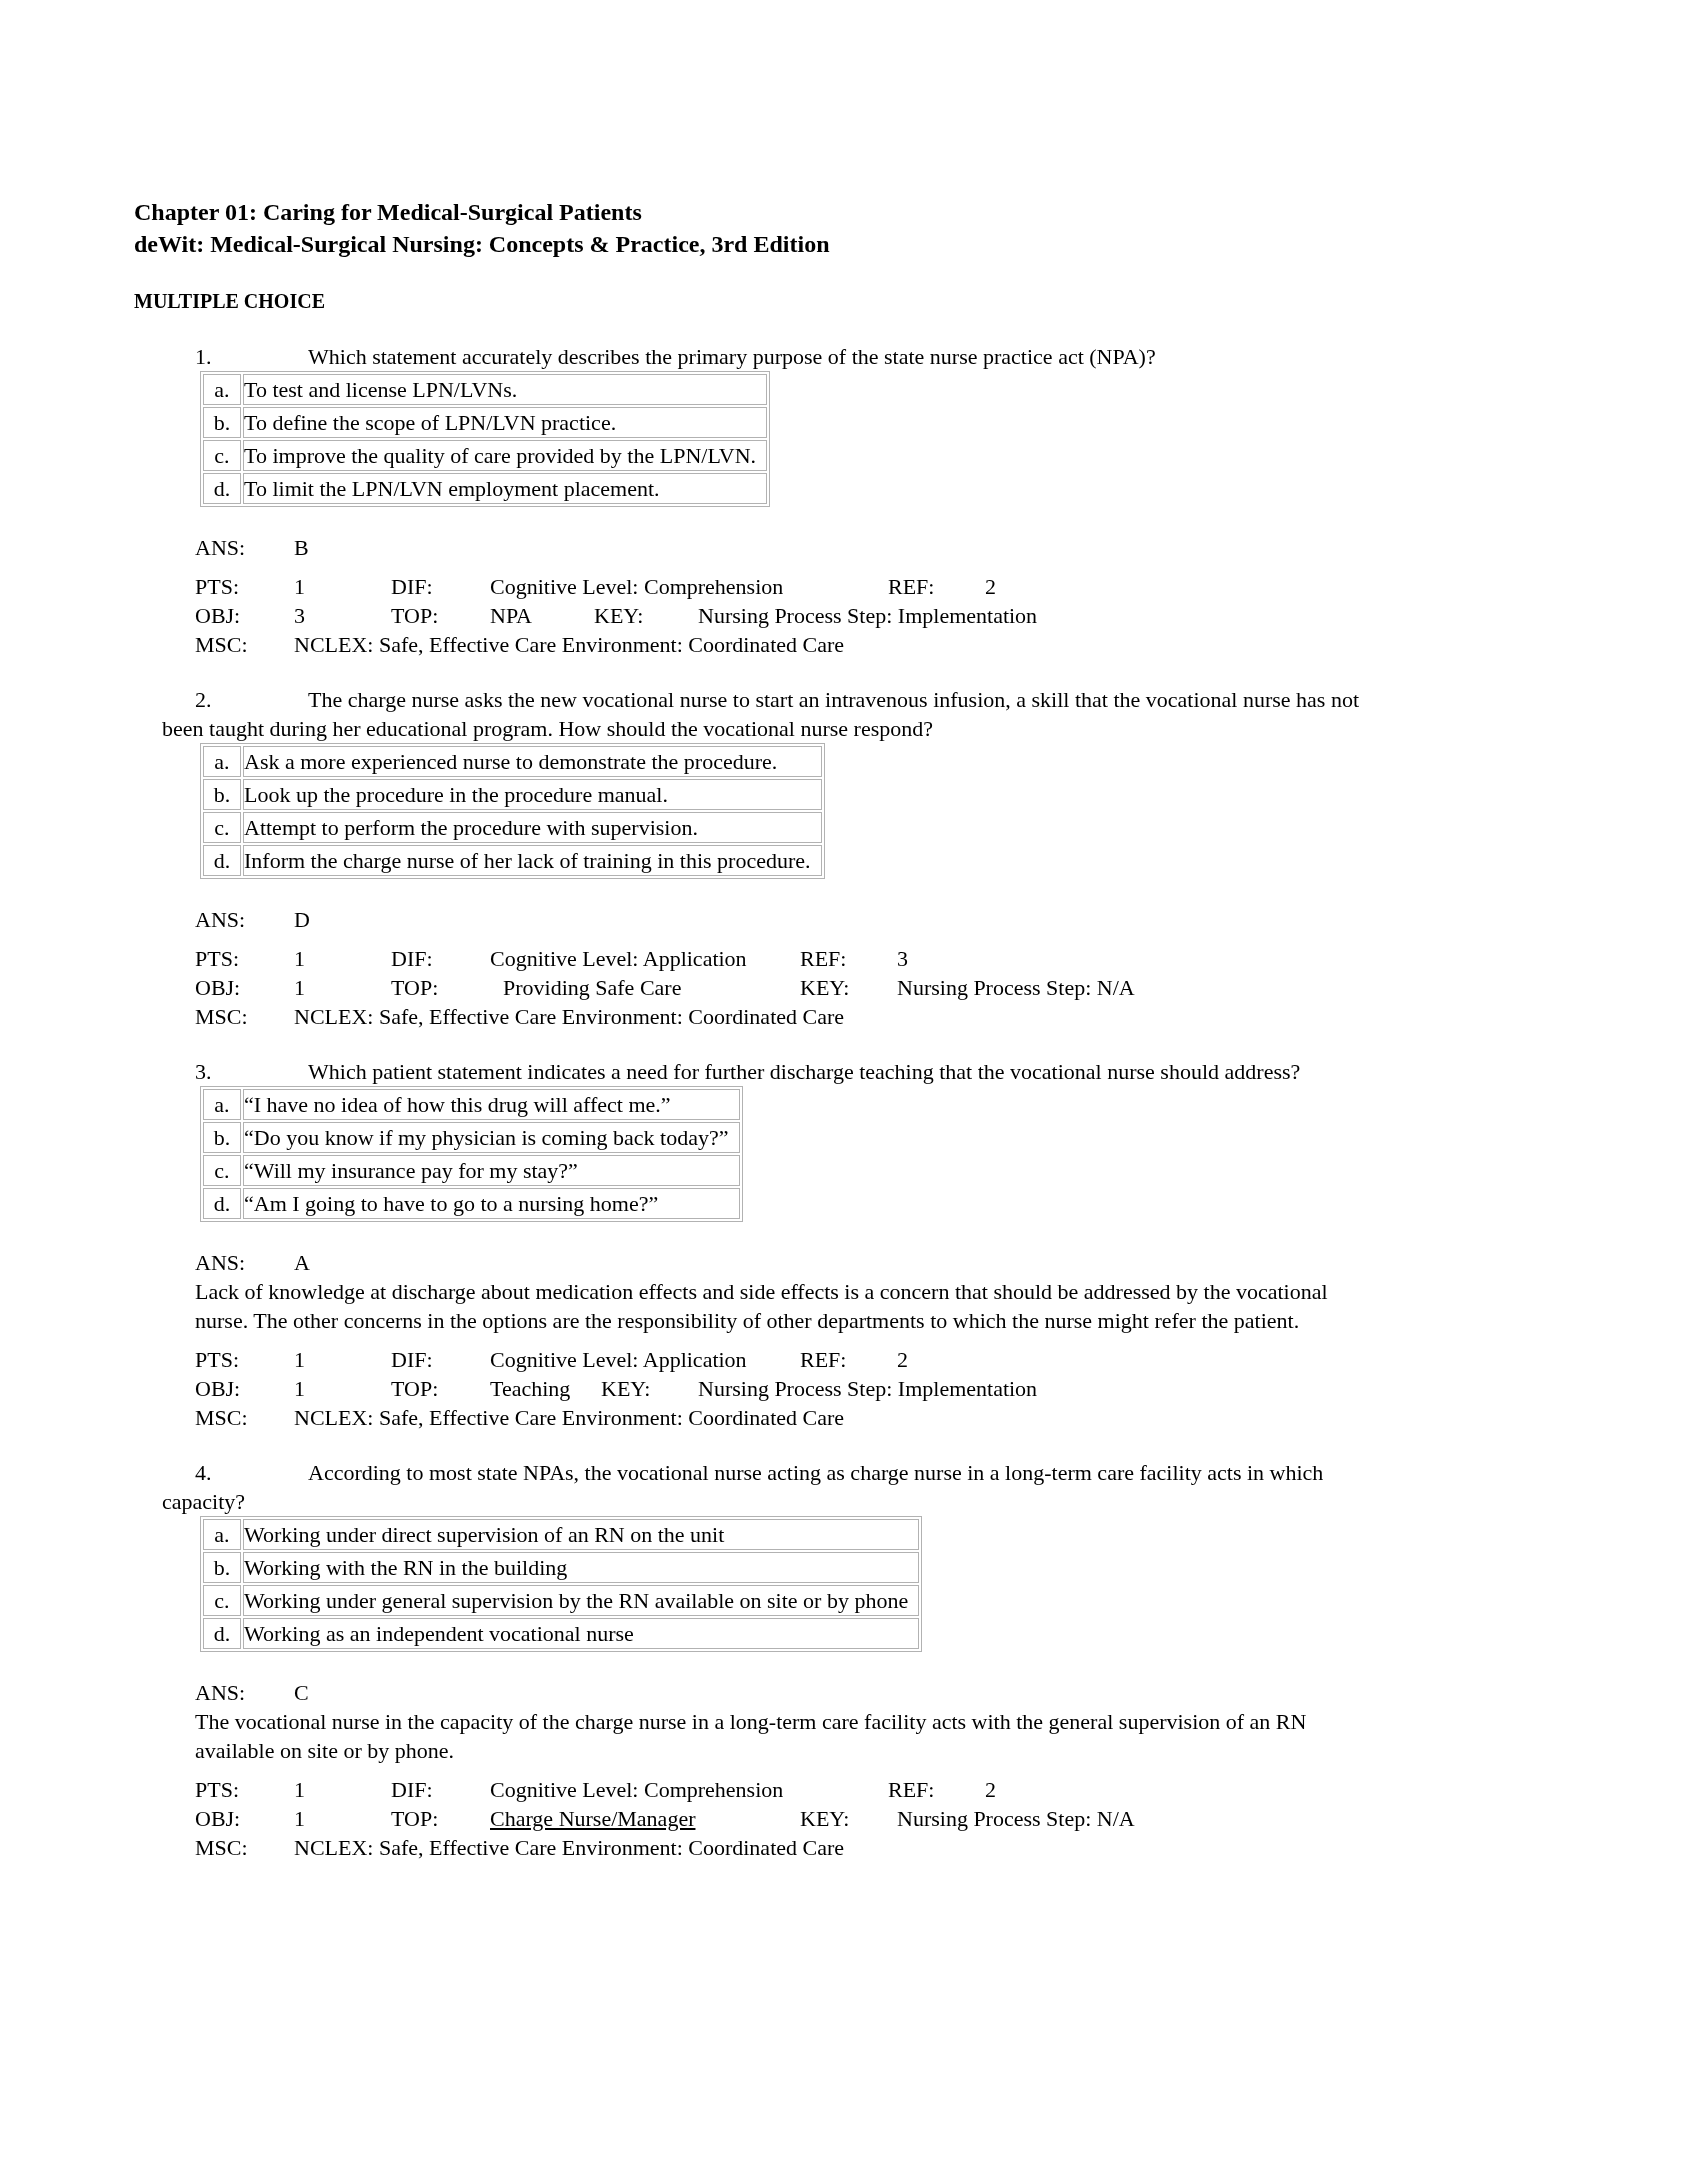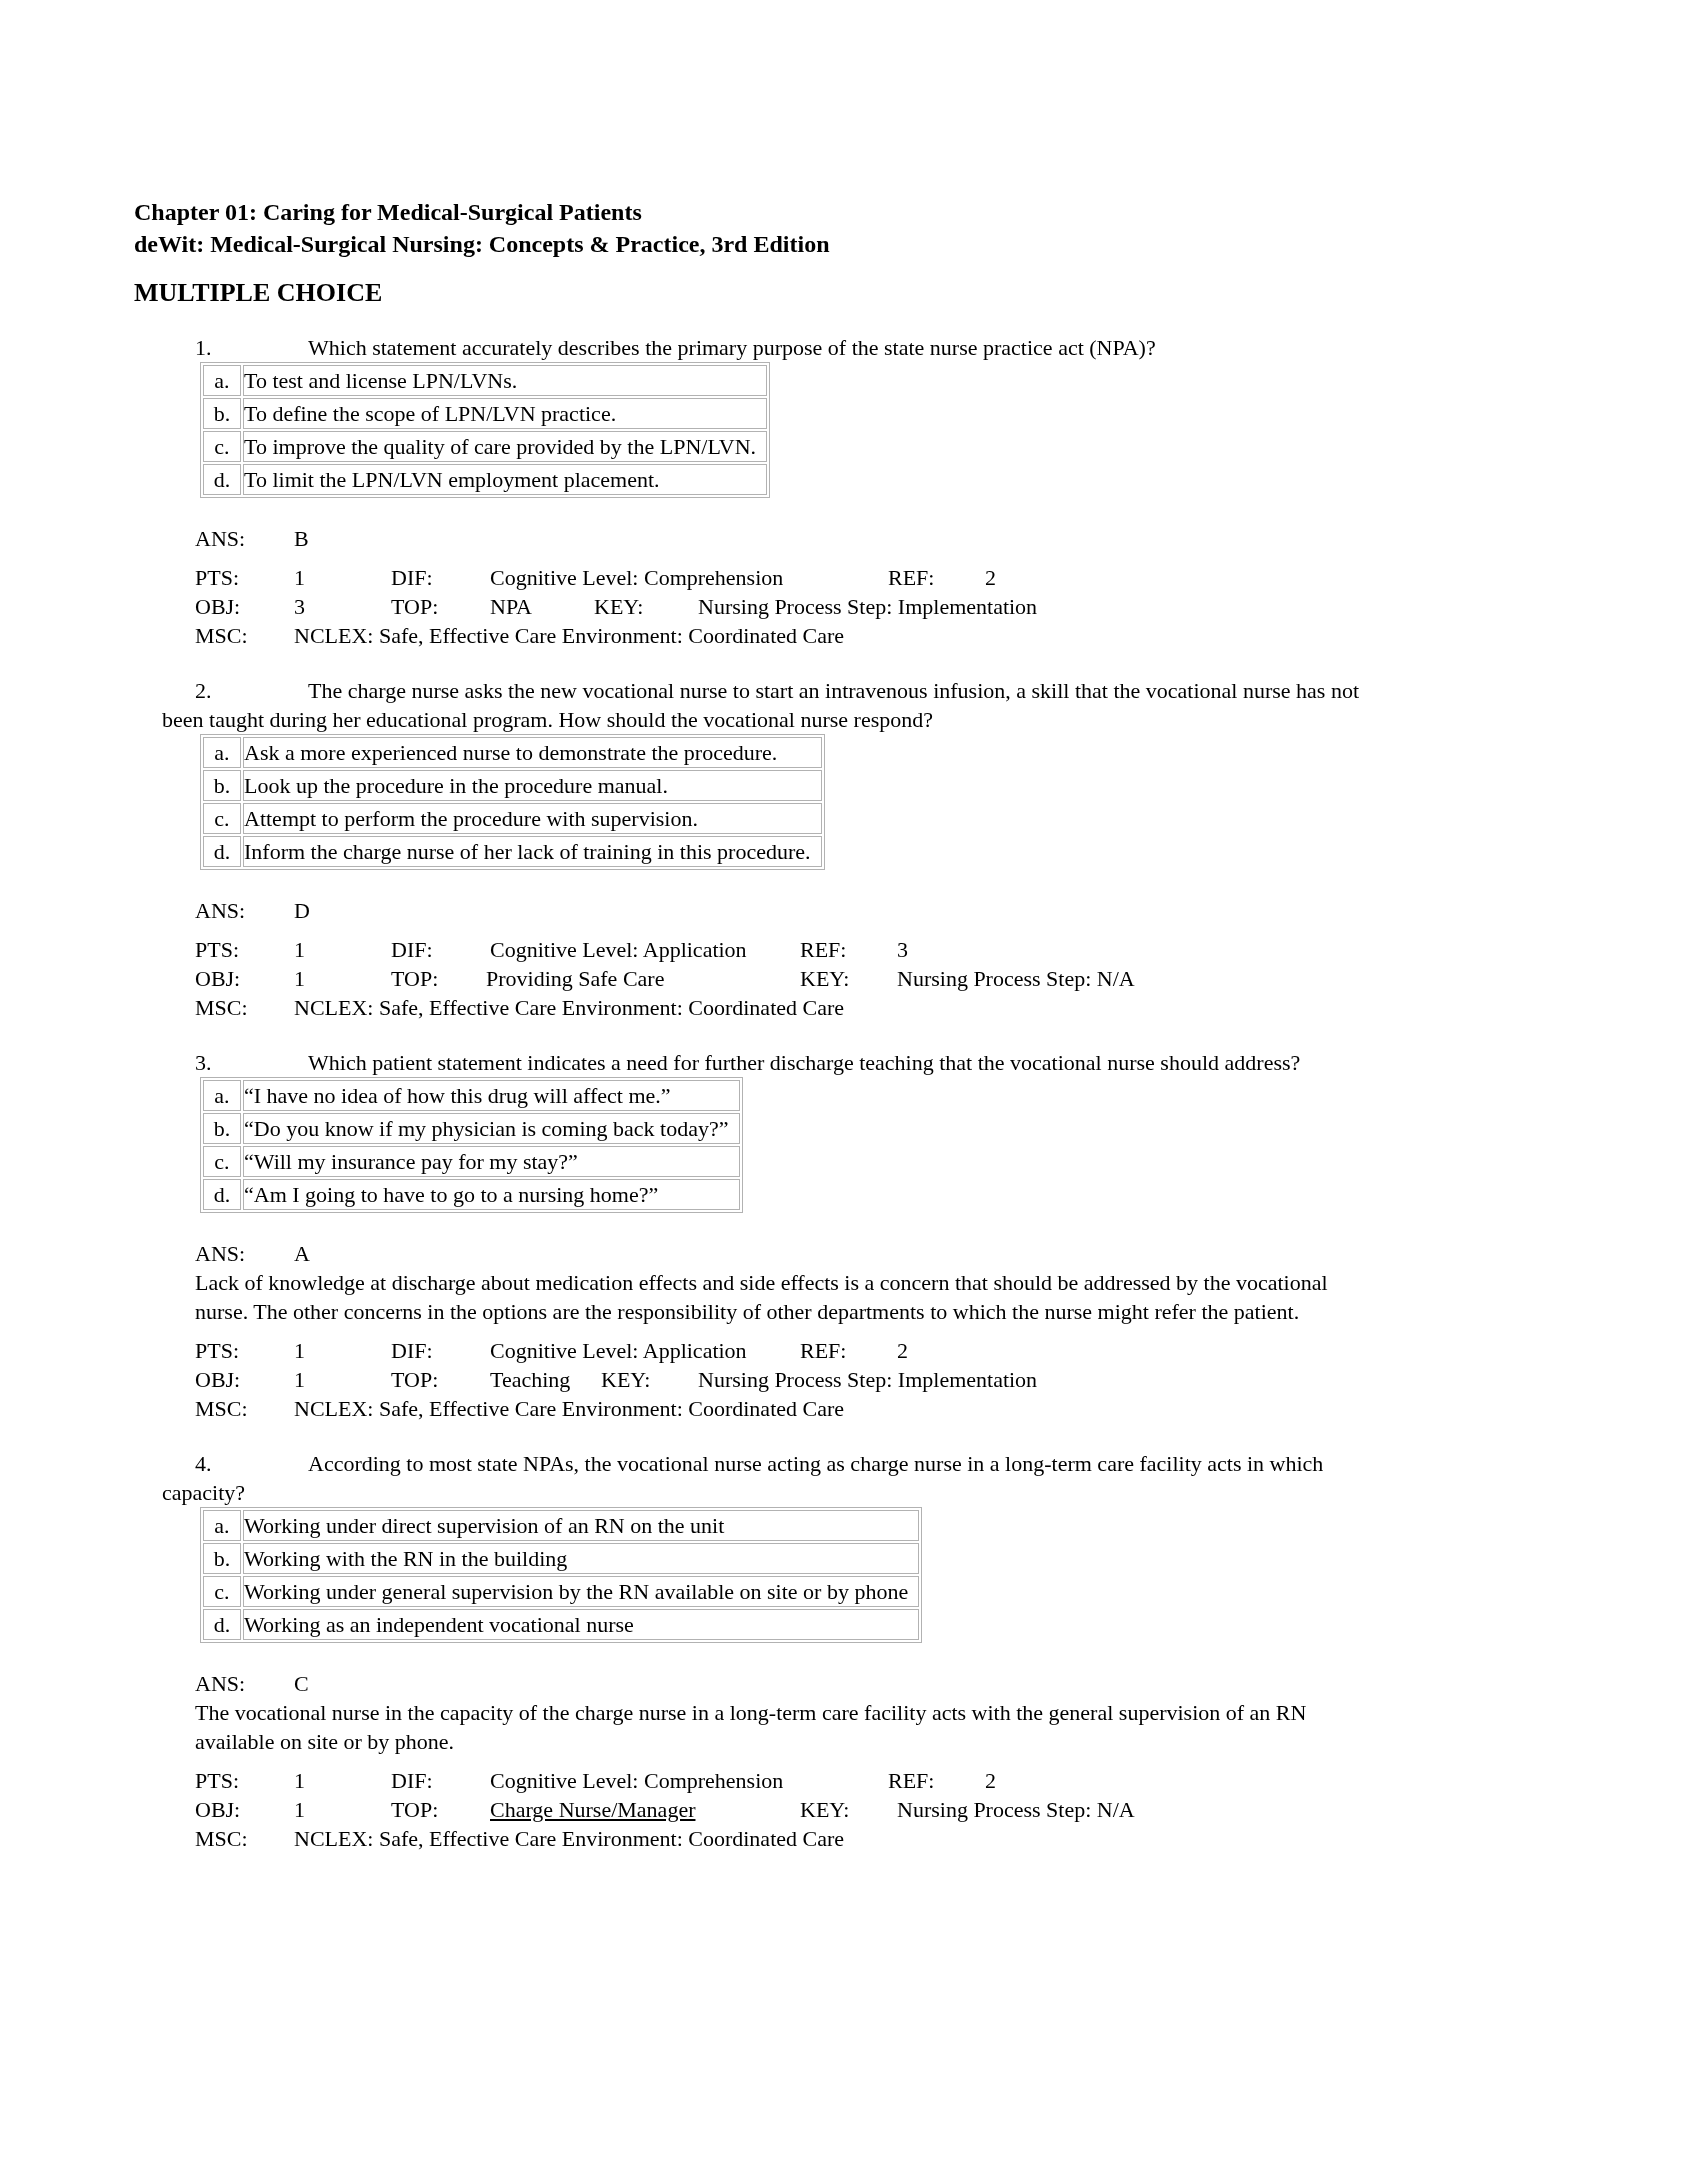--- a/index.html
+++ b/index.html
@@ -8,21 +8,21 @@
     position: relative;
     width: 1683px; height: 2178px;
     background:#ffffff; color:#000;
     font-family: "Liberation Serif", "DejaVu Serif", serif;
     font-size: 22px; line-height: 29px;
     box-sizing: border-box;
     padding: 196px 134px 0 134px;
     overflow: hidden;
   }
   .title { font-weight: bold; font-size: 24px; line-height: 32px; }
-  .section-heading { font-weight: bold; font-size: 26px; margin-top: 18px; }
+  .section-heading { font-weight: bold; font-size: 20px; margin-top: 27px; }
   .question { margin-top: 26px; }
   .qpara { position: relative; }
   .qnum { position: absolute; left: 61px; top: 0; }
   .qtext { padding-left: 28px; text-indent: 146px; white-space: pre-wrap; }
   table.opts {
     margin-left: 66px;
     border-collapse: separate; border-spacing: 2px;
     border: 1px solid var(--tb);
   }
   table.opts td {
@@ -137,21 +137,21 @@
               <span style="left: 99px;">1</span>
               <span style="left: 196px;">DIF:</span>
               <span style="left: 295px;">Cognitive Level: Application</span>
               <span style="left: 605px;">REF:</span>
               <span style="left: 702px;">3</span>
             </div>
             <div class="metaline">
               <span style="left: 0px;">OBJ:</span>
               <span style="left: 99px;">1</span>
               <span style="left: 196px;">TOP:</span>
-              <span style="left: 291px;">Providing Safe Care</span>
+              <span style="left: 308px;">Providing Safe Care</span>
               <span style="left: 605px;">KEY:</span>
               <span style="left: 702px;">Nursing Process Step: N/A</span>
             </div>
             <div class="metaline">
               <span style="left: 0px;">MSC:</span>
               <span style="left: 99px;">NCLEX: Safe, Effective Care Environment: Coordinated Care</span>
             </div>
           </div>
     </div>
   </section>

